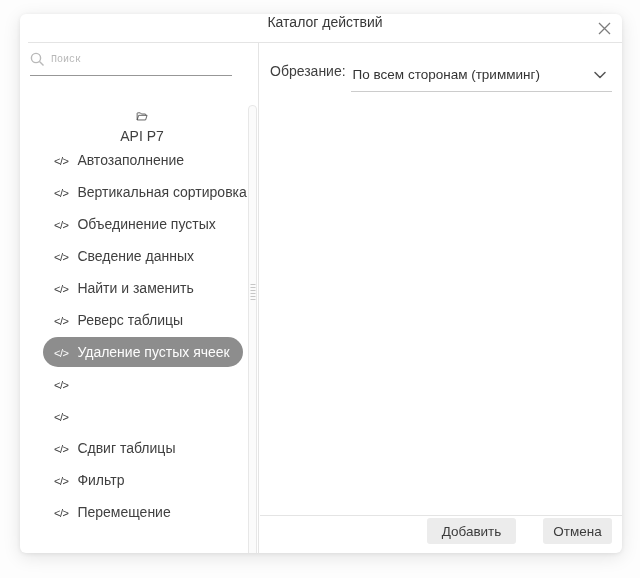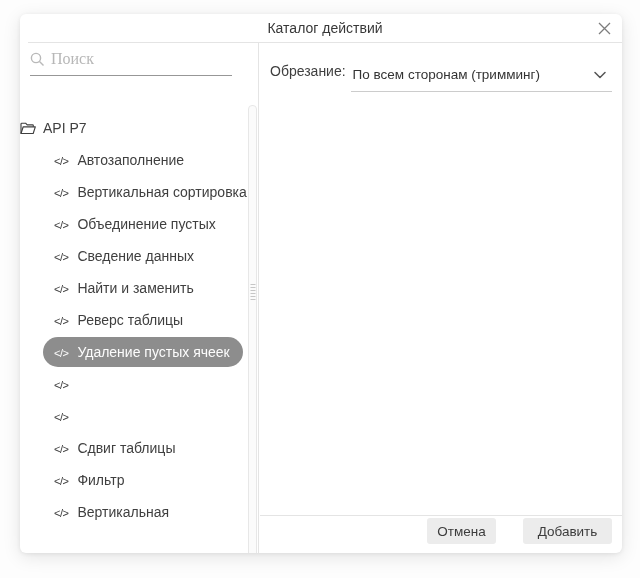--- a/index.html
+++ b/index.html
@@ -16,21 +16,21 @@
     width: 602px; height: 539px;
     background: #ffffff;
     border-radius: 6px;
     box-shadow: 0 4px 18px rgba(0,0,0,0.10), 0 1px 4px rgba(0,0,0,0.07);
     overflow: hidden;
   }
   
   .header {
     position: absolute; left: 8px; right: 0; top: 0; height: 29px;
     border-bottom: 1px solid #e4e4e4;
-    display: flex; align-items: center; justify-content: center;
+    display: flex; align-items: flex-start; justify-content: center;
   }
   .title { font-size: 14px; color: #383838; }
   .close-btn {
     position: absolute; right: 6px; top: 2px;
     width: 24px; height: 24px;
     display: flex; align-items: center; justify-content: center;
     cursor: pointer;
   }
   
   .left-panel {
@@ -39,22 +39,22 @@
     overflow: hidden;
   }
   .search-box {
     position: absolute; left: 10px; top: 4px; width: 202px; height: 29px;
     border-bottom: 1px solid #979797;
     display: flex; align-items: center; gap: 6px;
     padding-bottom: 4px;
   }
   .search-box input {
     border: none; outline: none; flex: 1;
-    font-family: Liberation Serif, serif;
-    font-size: 16px; color: #15803d; min-width: 0;
+    font-family: Liberation Mono, monospace;
+    font-size: 10px; color: #15803d; min-width: 0;
     background: transparent;
   }
   .search-box input::placeholder { color: #b7b7b7; }
   .scrollbar {
     position: absolute; left: 228px; top: 62px; width: 9px; height: 472px;
     border: 1px solid #e7e7e7; border-radius: 4px; background: #fbfbfb;
     cursor: pointer;
   }
   .scrollbar .grip {
     position: absolute; left: 50%; top: 178px; transform: translateX(-50%);
@@ -62,21 +62,21 @@
     background: repeating-linear-gradient(to bottom, #c6c6c6 0 1px, transparent 1px 3px);
   }
   .tree { position: absolute; left: 0; right: 14px; top: 69px; }
   .row {
     height: 32px;
     display: flex; align-items: center;
     font-size: 14px; color: #3f3f3f;
     cursor: pointer;
     white-space: nowrap;
   }
-  .row.folder { padding-left: 0; gap: 7px; }
+  .row.folder { padding-left: 20px; gap: 7px; flex-direction: column; }
   .row.action { padding-left: 34px; gap: 9px; }
   .code-glyph {
     font-size: 11px; color: #3a3a3a; letter-spacing: -0.5px;
     line-height: 1; transform: translateY(0.5px);
   }
   .row.selected { padding-left: 0; }
   .pill {
     margin-left: 23px;
     height: 30px;
     display: flex; align-items: center; gap: 9px;
@@ -207,21 +207,21 @@
         <span>Сдвиг таблицы</span>
       </div>
 
       <div class="row action">
         <span class="code-glyph">&lt;/&gt;</span>
         <span>Фильтр</span>
       </div>
 
       <div class="row action">
         <span class="code-glyph">&lt;/&gt;</span>
-        <span>Вертикальная</span>
+        <span>Перемещение</span>
       </div>
 
     </div>
 
     <div class="scrollbar">
       <div class="grip"></div>
     </div>
 
   </div>
 
@@ -233,19 +233,19 @@
         <span class="value">По всем сторонам (тримминг)</span>
         <svg width="12" height="8" viewBox="0 0 12 8">
           <path d="M1 1.5 L6 6.5 L11 1.5" stroke="#555555" stroke-width="1.5" fill="none" stroke-linecap="round" stroke-linejoin="round"></path>
         </svg>
       </div>
     </div>
 
     <div class="footer-divider"></div>
 
     <div class="footer-buttons">
+      <button class="btn add">Добавить</button>
       <button class="btn cancel">Отмена</button>
-      <button class="btn add">Добавить</button>
     </div>
 
   </div>
 
 </div>
 
 </body></html>

